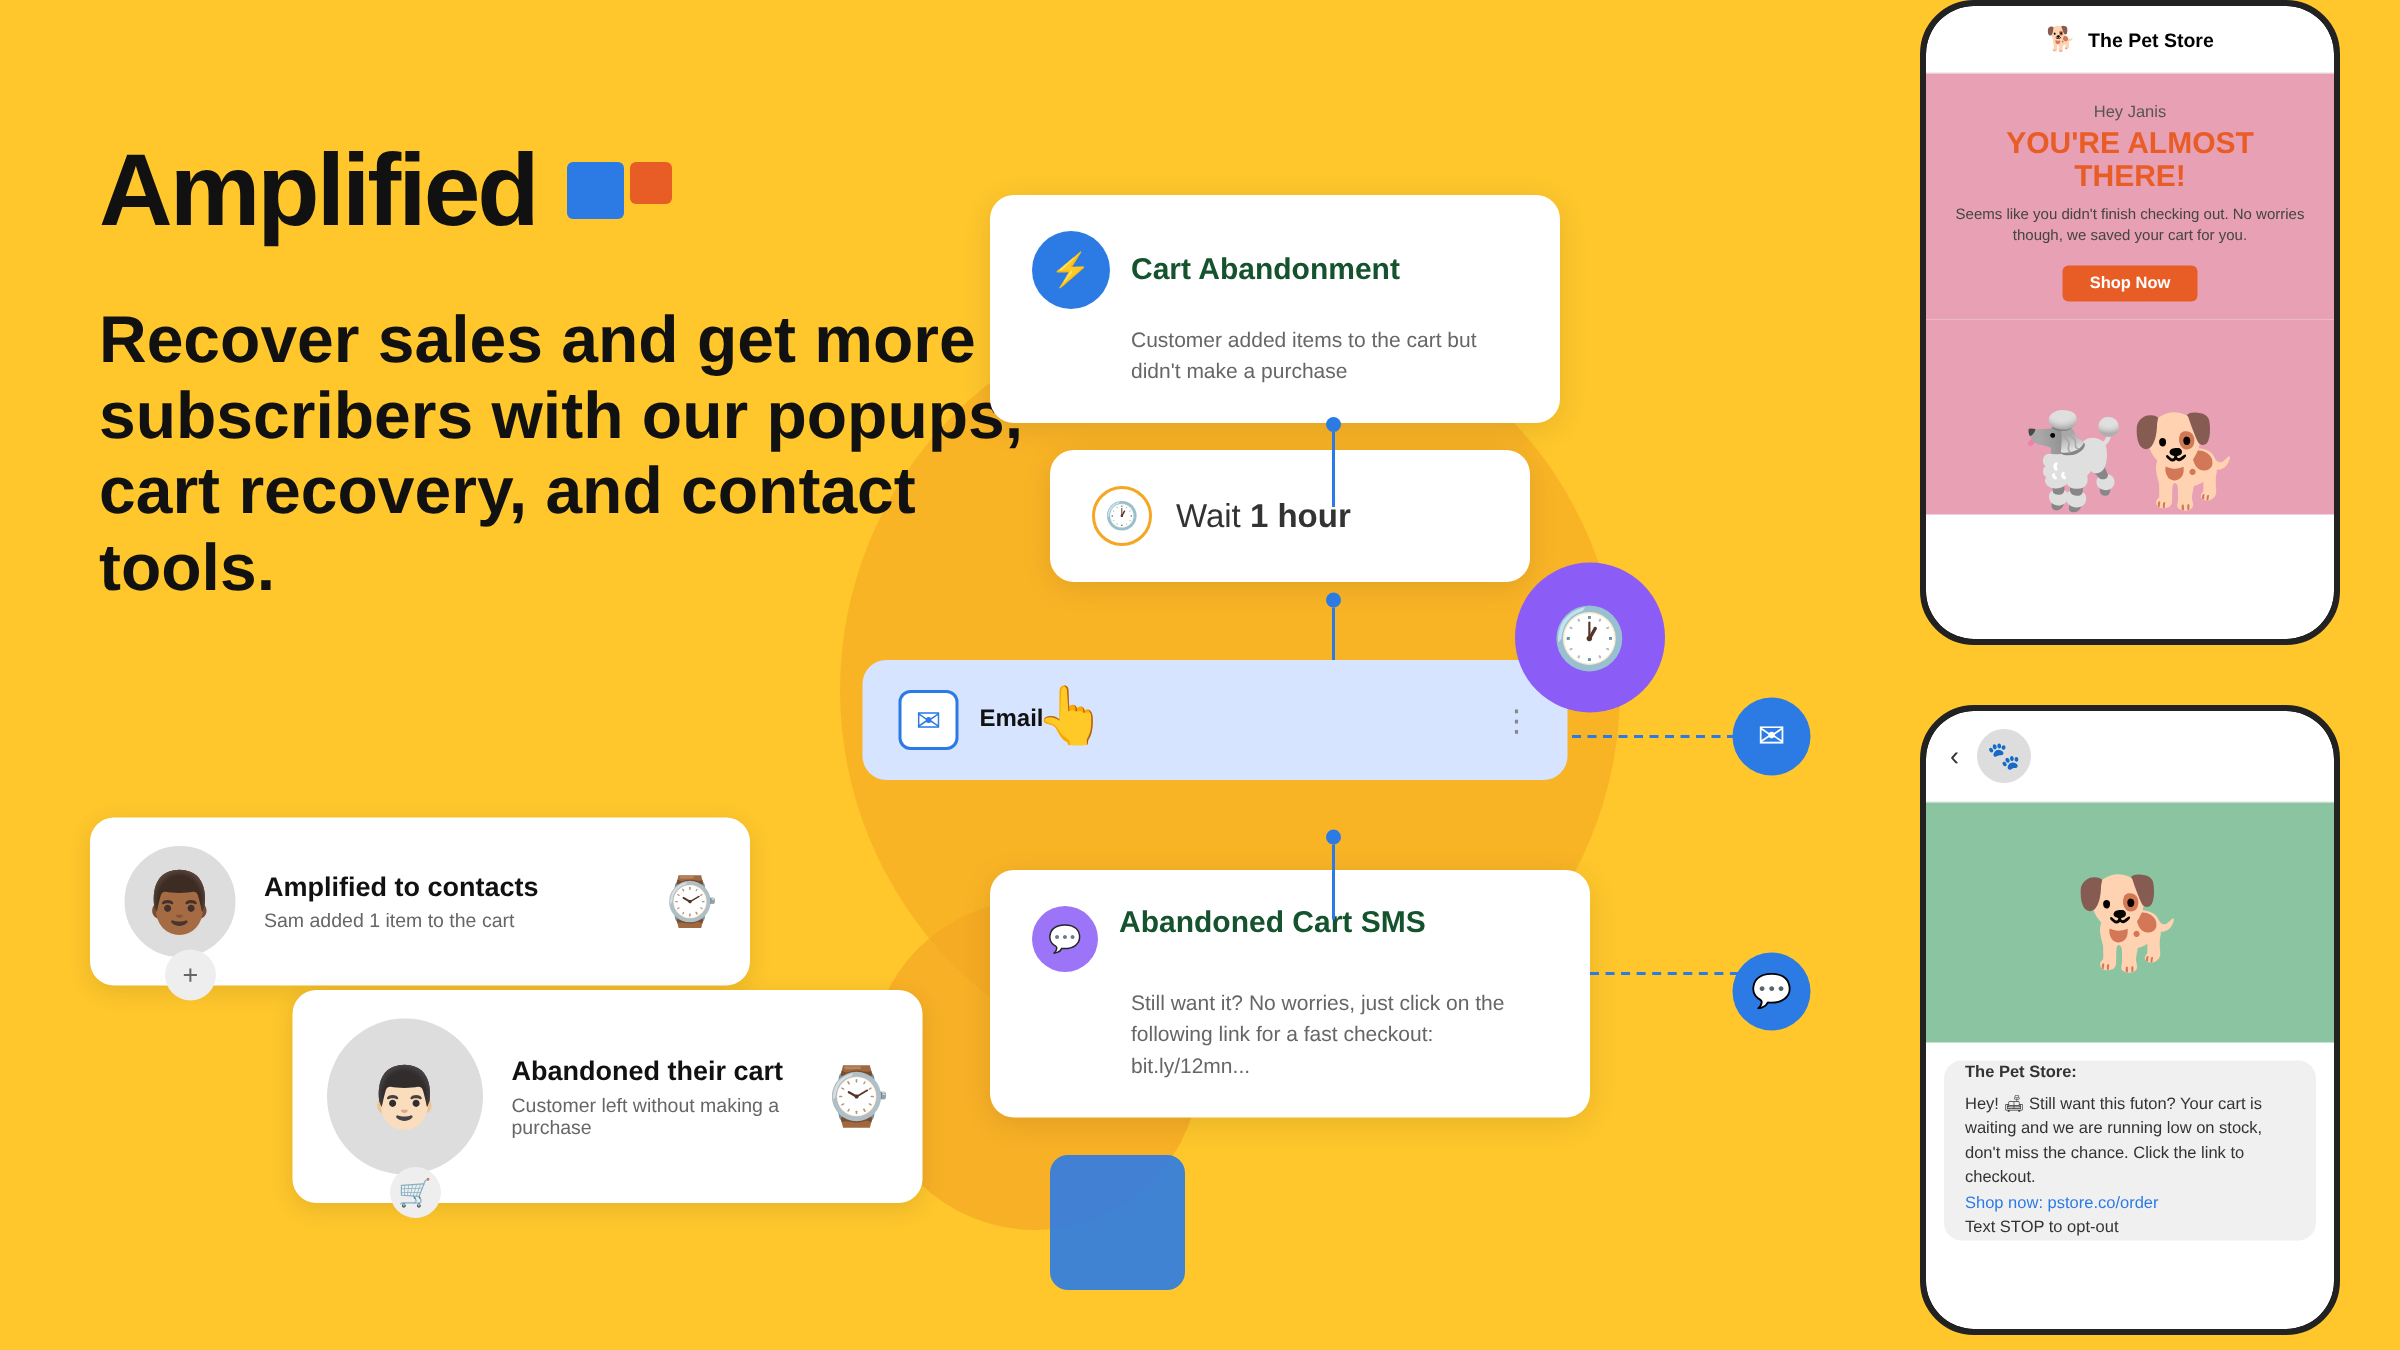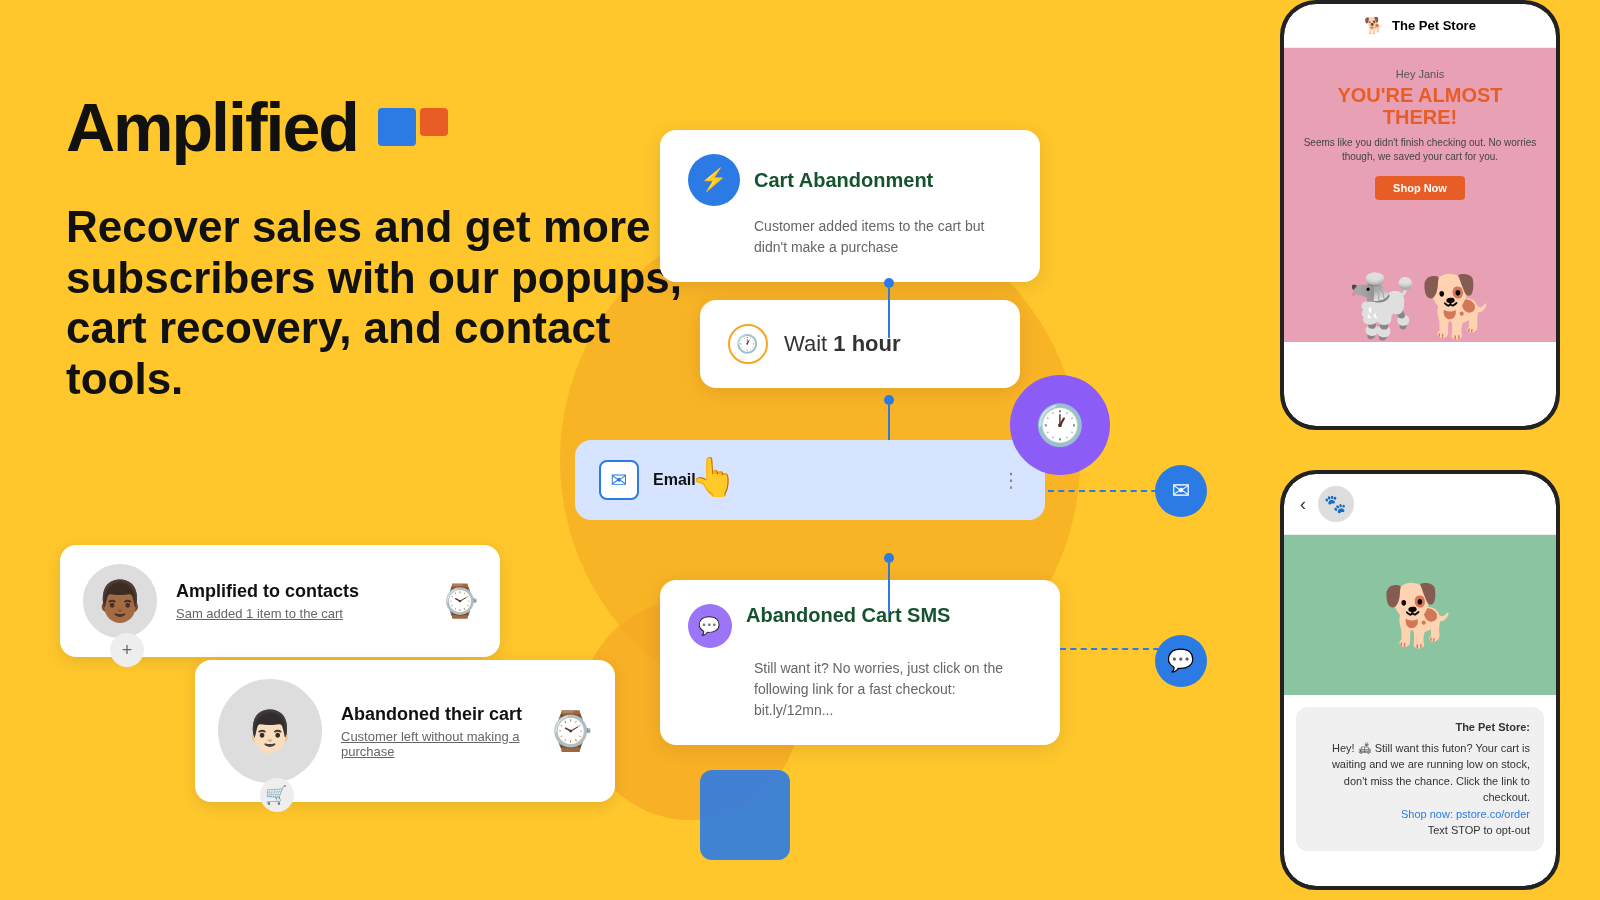--- a/index.html
+++ b/index.html
@@ -461,26 +461,25 @@
       background: #8BC4A0;
       display: flex;
       align-items: center;
       justify-content: center;
       font-size: 60px;
     }
 
     .phone-chat-bubble {
       background: #f0f0f0;
       margin: 12px 12px 0;
-      padding: 12px 14px;
+      padding: 0 14px;
       border-radius: 12px;
       font-size: 11px;
       color: #333;
       line-height: 1.5;
-      text-align: right;
     }
 
     .chat-sender {
       font-weight: 700;
       color: #333;
       display: block;
       margin-bottom: 4px;
     }
 
     .chat-link {
@@ -526,21 +525,20 @@
     .contact-name {
       font-size: 18px;
       font-weight: 700;
       color: #111;
       margin-bottom: 4px;
     }
 
     .contact-sub {
       font-size: 13px;
       color: #666;
-      text-decoration: underline;
     }
 
     .watch-emoji {
       font-size: 32px;
     }
 
     .watch-emoji-large {
       font-size: 38px;
     }
 

